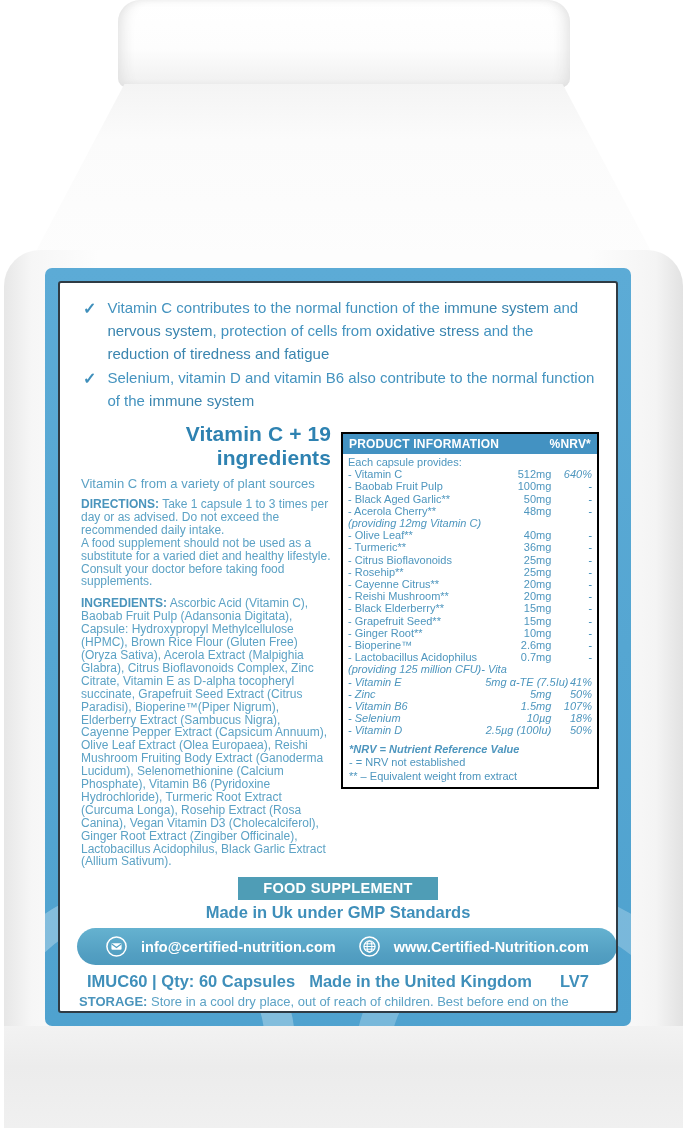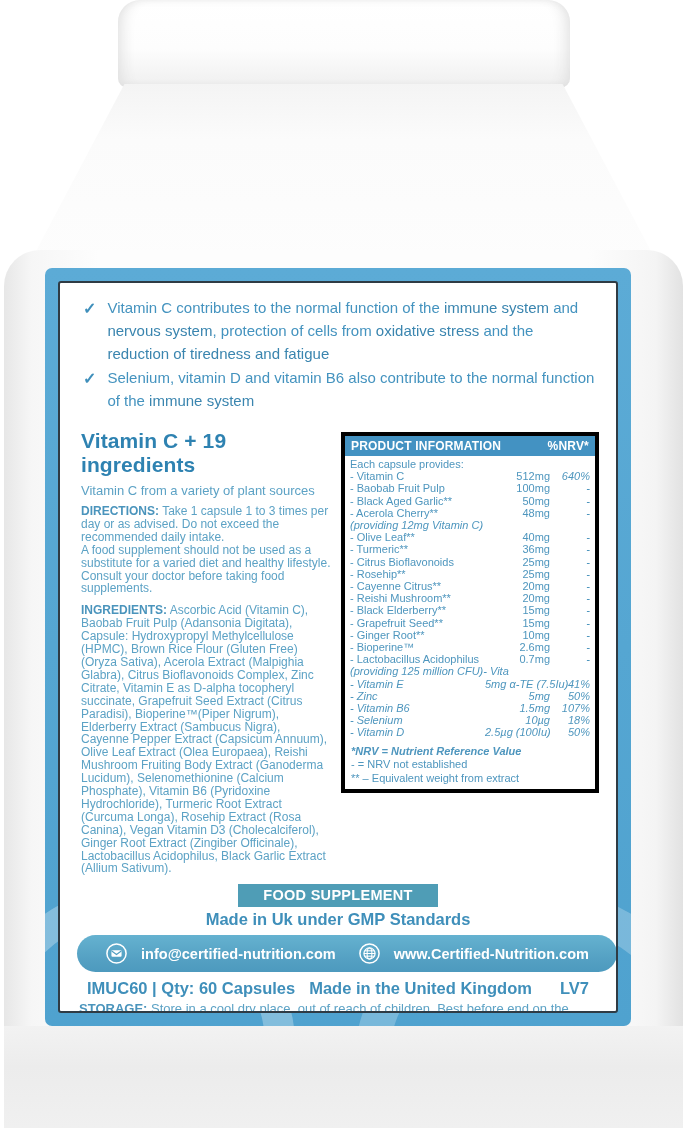--- a/index.html
+++ b/index.html
@@ -56,28 +56,28 @@
   .benefits{list-style:none;margin:0 0 8px 0;padding:0 2px 0 6px;}
   .benefits li{display:flex;gap:11px;font-size:15px;line-height:23px;color:#4493bf;margin-bottom:1px;}
   .benefits .check{font-weight:700;font-size:16px;color:#3f8fbb;flex:0 0 auto;padding-top:1px;}
   .benefits .b{font-weight:400;color:#3a85af;}
 
   
   .columns{display:flex;gap:10px;margin-bottom:5px;}
   .left-col{width:254px;flex:0 0 auto;padding-left:4px;box-sizing:border-box;}
   .right-col{flex:1;min-width:0;}
 
-  .title{font-size:21px;font-weight:800;color:#2e82b1;margin:9px 0 6px 0;letter-spacing:.1px;}
+  .title{font-size:21px;font-weight:800;color:#2e82b1;margin:2px 0 6px 0;letter-spacing:.1px;text-align:right;}
   .subtitle{font-size:13px;color:#5ca2c5;margin:0 0 7px 0;}
   .smallpara{font-size:12px;line-height:12.9px;color:#5ca2c5;margin:0 0 4px 0;}
   .smallpara strong{font-weight:700;color:#4a94bc;}
   .ingredients{margin-top:9px;}
 
   
-  .pi-table{border:4px solid #000000;margin-top:12px;background:#ffffff;}
+  .pi-table{border:2px solid #000000;margin-top:12px;background:#ffffff;}
   .pi-head{display:flex;justify-content:space-between;align-items:center;
     background:#4392c2;color:#ffffff;font-weight:700;font-size:12px;
     padding:3px 6px 3px 6px;letter-spacing:.2px;}
   .pi-table table{width:100%;border-collapse:collapse;table-layout:fixed;margin-top:2px;}
   .pi-table td{font-size:11px;line-height:12.2px;color:#4e96be;padding:0 5px;white-space:nowrap;overflow:visible;}
   .pi-table td.c-amt{text-align:right;}
   .pi-table td.c-nrv{text-align:right;font-style:italic;}
   .pi-table col.name{width:54%;} .pi-table col.amt{width:30%;} .pi-table col.nrv{width:16%;}
   tr.row-note td{font-style:italic;}
   tr.row-italic td{font-style:italic;}

